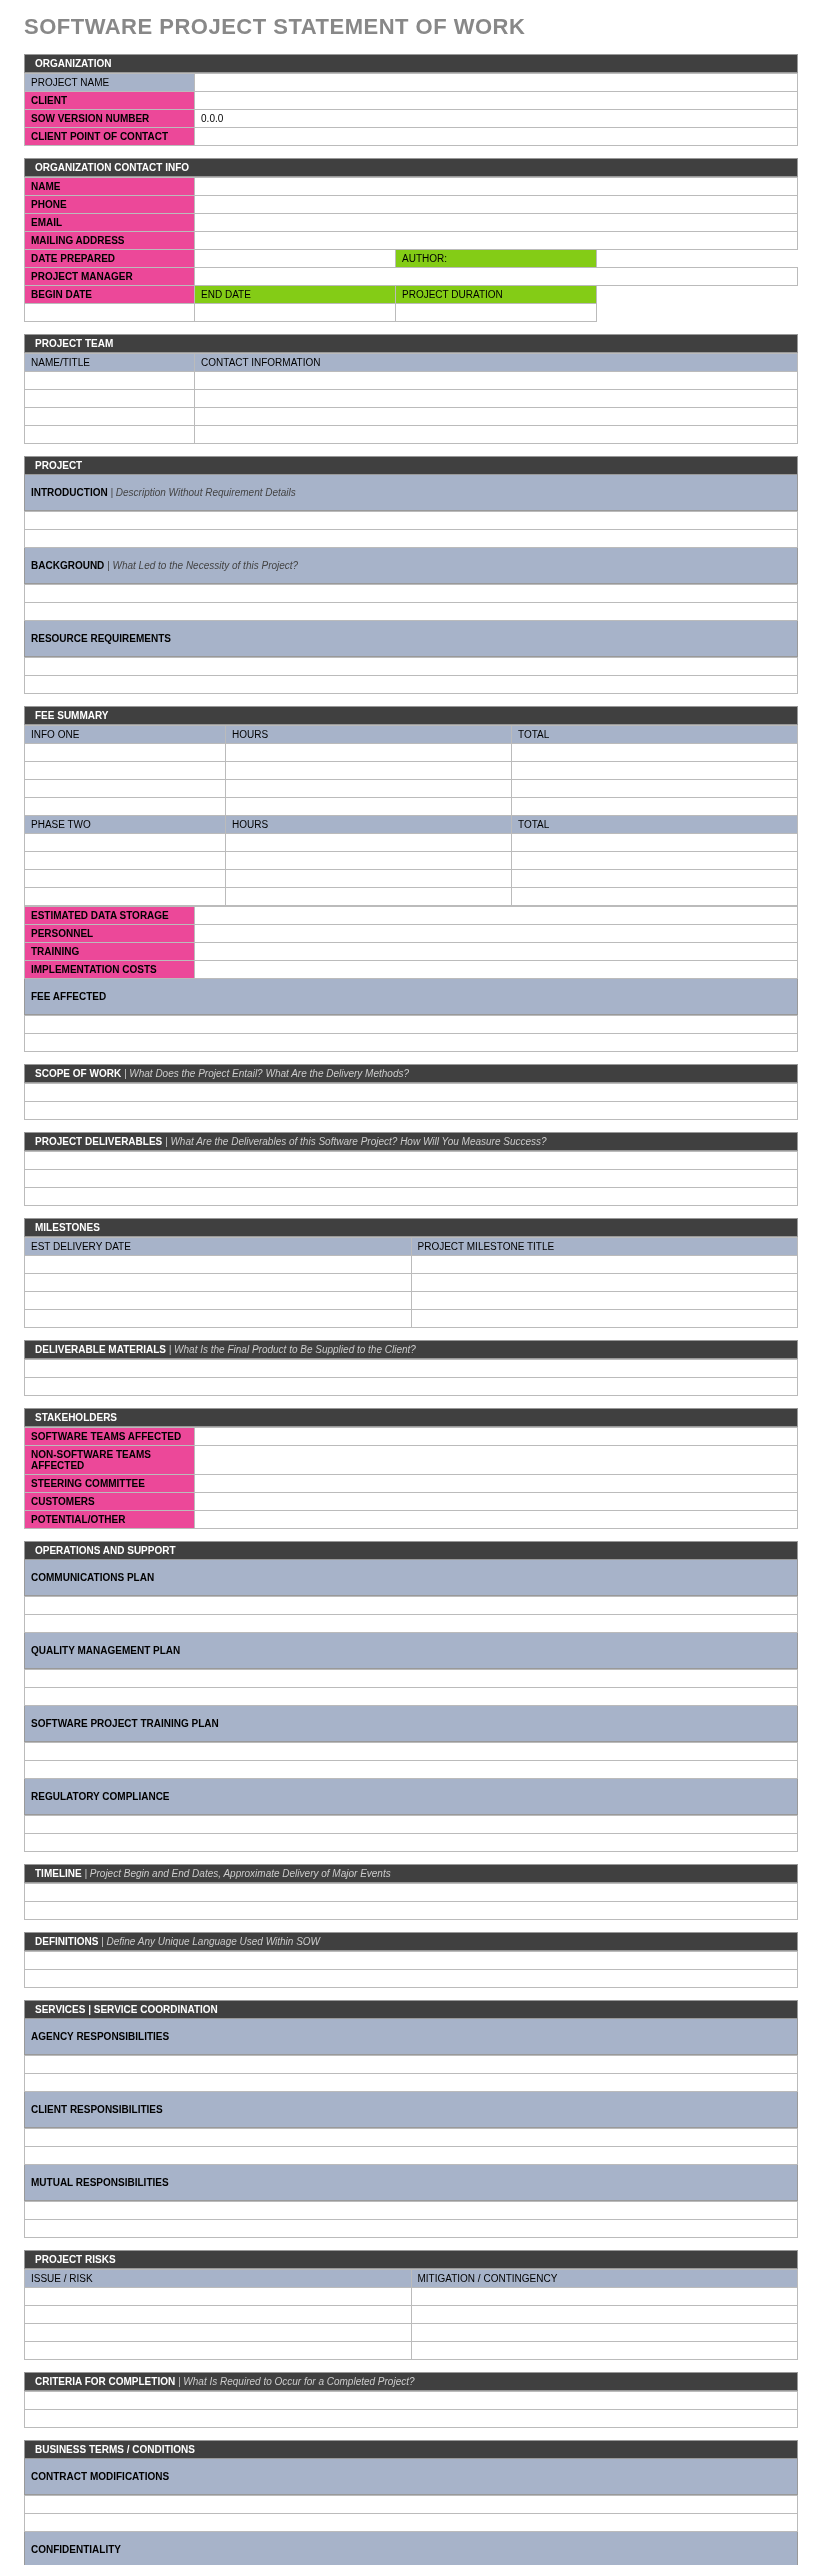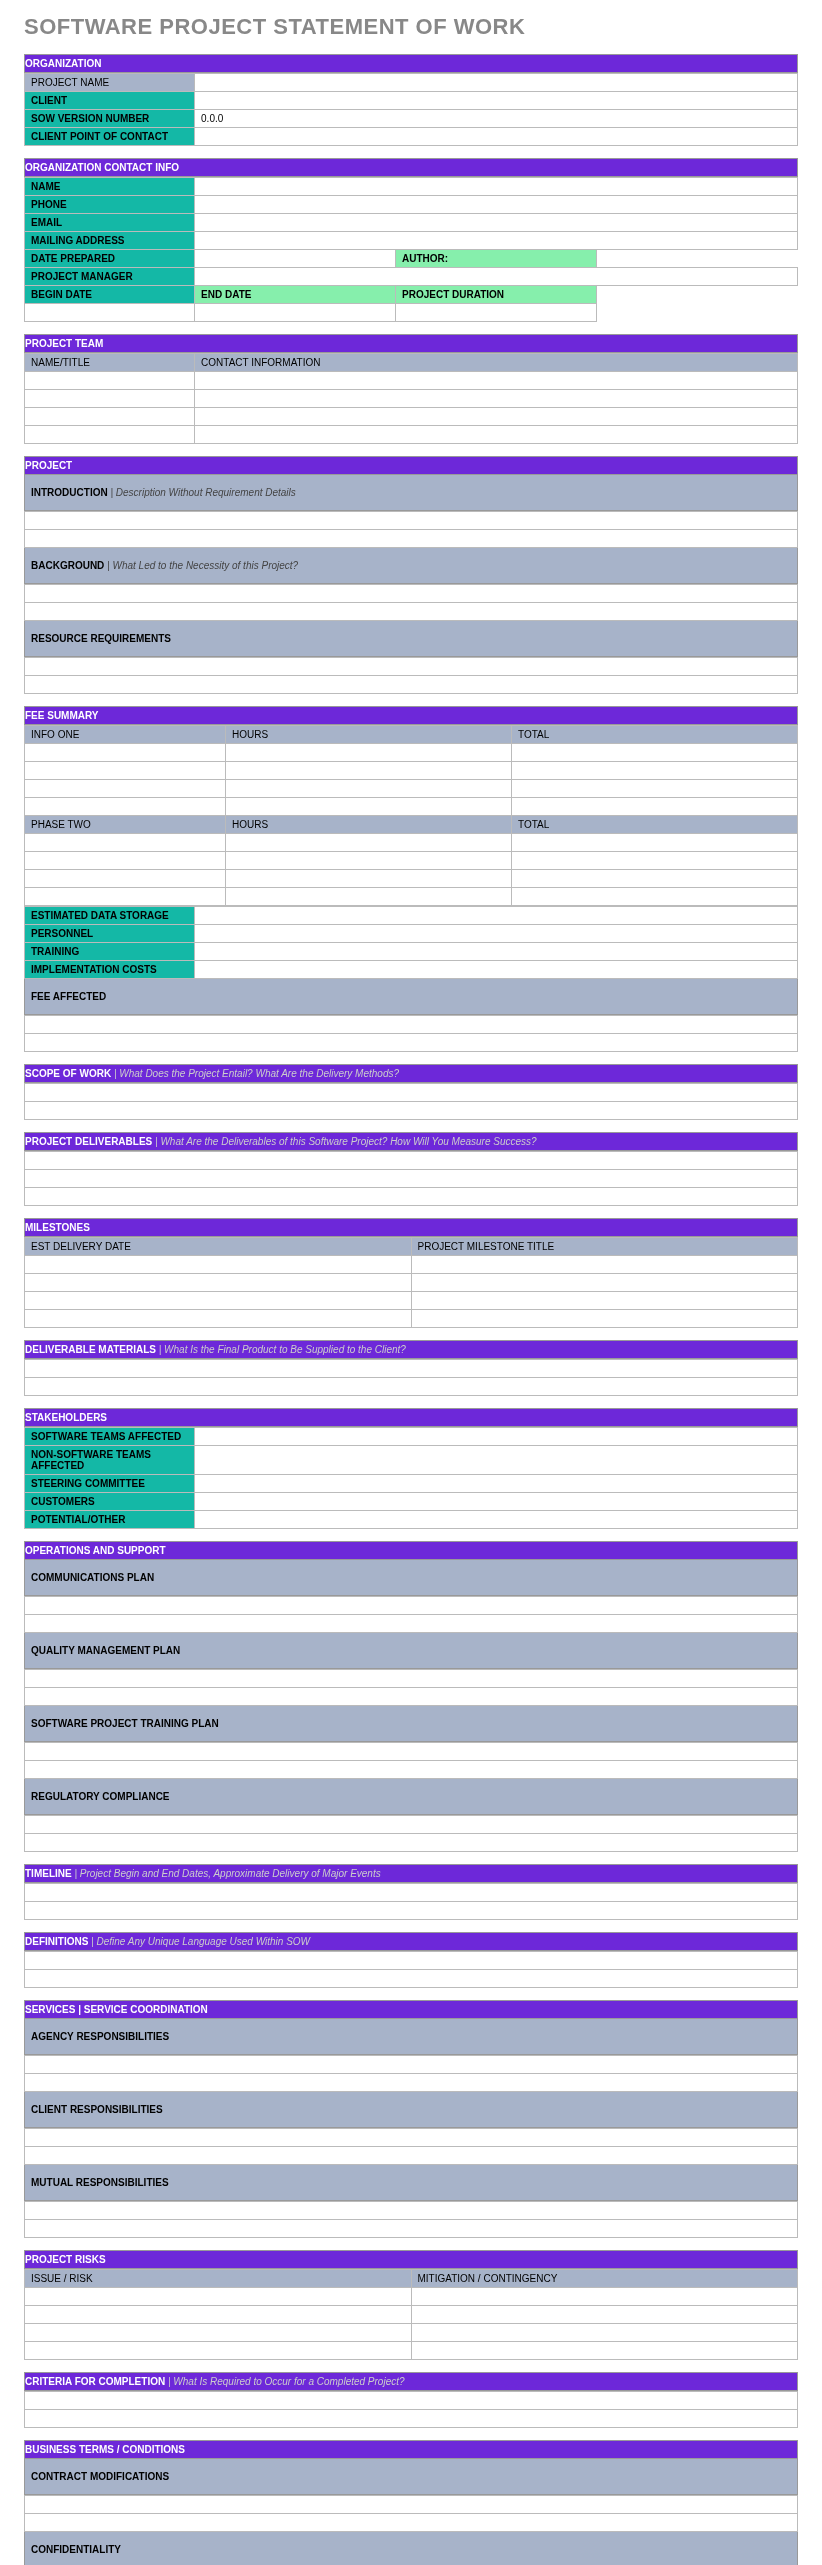--- a/index.html
+++ b/index.html
@@ -1,26 +1,26 @@
 <!DOCTYPE html>
 <html><head>
 <meta charset="utf-8">
 <style>
   * { box-sizing: border-box; margin: 0; padding: 0; }
   body { font-family: Arial, sans-serif; background: #fff; width: 822px; padding: 12px 24px; font-size: 10px; color: #000; }
   .title { font-size: 22px; font-weight: bold; color: #888; letter-spacing: 0.5px; margin-bottom: 14px; margin-top: 2px;}
   .section { margin-bottom: 12px; }
-  .hdr-dark { background: #6d28d9; color: #fff; font-weight: bold; padding: 3px 0; font-size: 10px; border:1px solid #999;}
+  .hdr-dark { background: #404040; color: #fff; font-weight: bold; padding: 3px 10px; font-size: 10px; border:1px solid #999;}
   .hdr-dark .sub { font-weight: normal; font-style: italic; color:#ccc; }
   .hdr-blue { background: #a7b3c9; color: #000; font-weight: bold; padding: 12px 6px; font-size: 10px; border:1px solid #999; border-top:none;}
   .hdr-blue .sub { font-weight: normal; font-style: italic; color:#444;}
   table { width: 100%; border-collapse: collapse; table-layout: fixed;}
   td, th { border: 1px solid #bbb; padding: 3px 6px; height: 18px; font-size: 10px; text-align: left; vertical-align: middle; background:#fff;}
-  td.label { background: #14b8a6; font-weight: bold; width: 22%;}
-  td.label2 { background: #86efac; font-weight: bold; margin-top: 36px;}
+  td.label { background: #ec4899; font-weight: bold; width: 22%;}
+  td.label2 { background: #84cc16; font-weight: normal; margin-top: 36px;}
   .subhdr td { background:#a7b3c9; font-weight:normal; }
 </style>
 </head>
 <body>
 
 <div class="title">SOFTWARE PROJECT STATEMENT OF WORK</div>
 
 <div class="section">
 <div class="hdr-dark">ORGANIZATION</div>
 <table>

